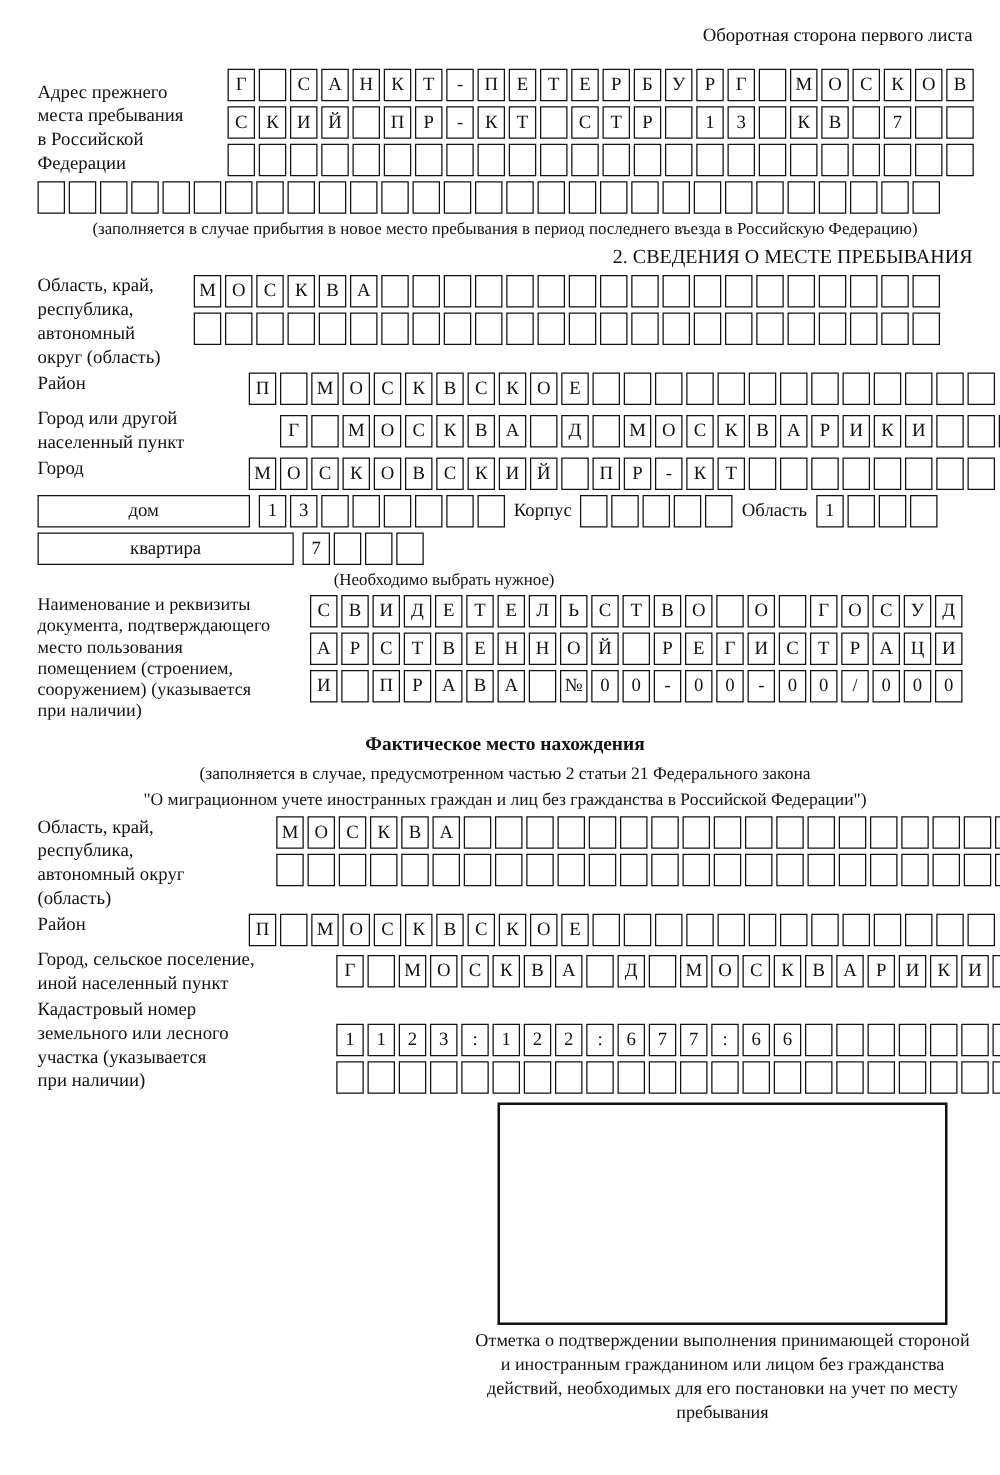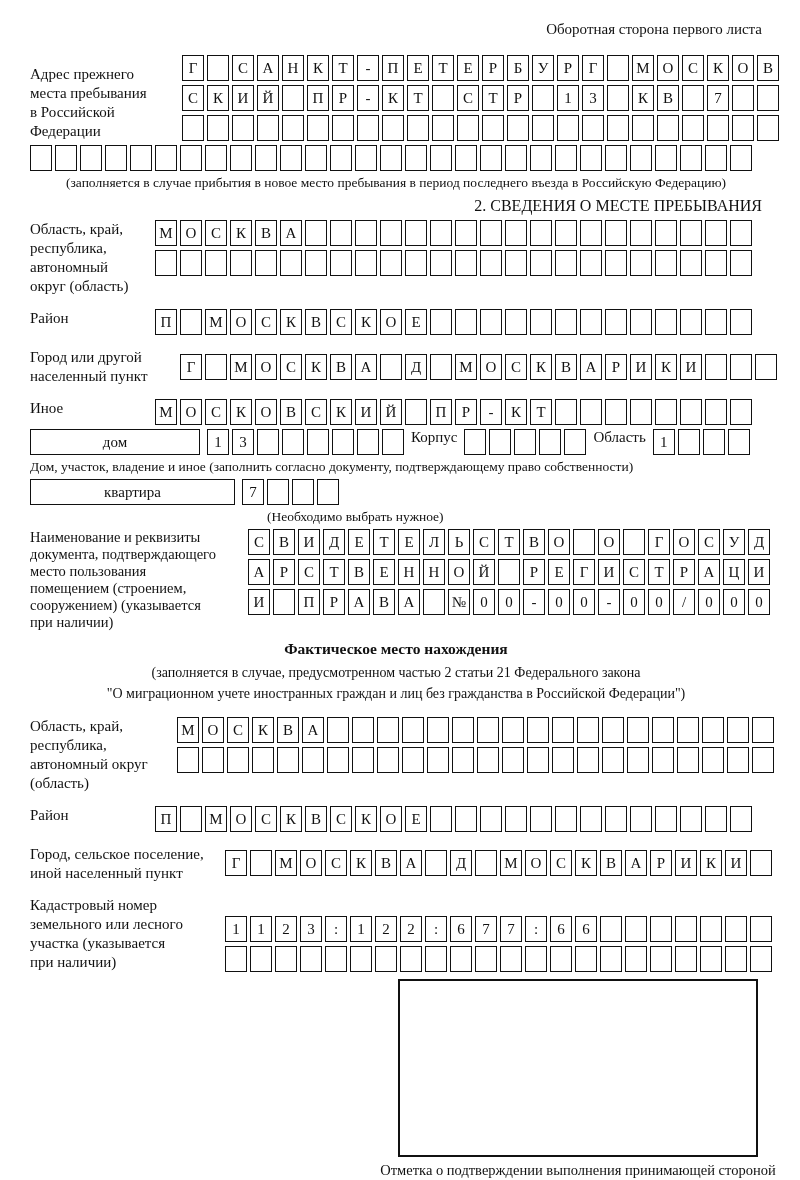--- a/index.html
+++ b/index.html
@@ -3,21 +3,21 @@
 <meta charset="utf-8">
 <style>
   * { box-sizing: border-box; margin: 0; padding: 0; }
   html,body { background:#fff; }
   .page {
     position: relative;
     width: 800px; height: 1180px;
     background: #fff;
     color: #111;
     font-family: "Liberation Serif", "DejaVu Serif", serif;
-    padding: 20px 38px 0 30px;
+    padding: 20px 22px 0 30px;
     overflow: hidden;
   }
   .top-note { text-align: right; font-size: 15px; line-height: 19px; }
 
   .fieldrow { display: flex; align-items: flex-start; }
   .lbl { font-size: 15px; line-height: 19px; white-space: pre-line; flex: none; }
   .rows { display: flex; flex-direction: column; gap: 4px; }
   .frow { display: flex; gap: 3px; flex: none; }
   .c {
     width: 22px; height: 26px; flex: none;
@@ -31,23 +31,23 @@
     display: flex; align-items: center; justify-content: center;
     font-size: 15px;
   }
   .caption { font-size: 13.5px; line-height: 17px; margin-top: 3px; }
   .center-note { text-align: center; font-size: 13.5px; line-height: 17px; margin-top: 3px; }
   .sec-title { text-align: right; font-weight: 400; font-size: 16px; line-height: 20px; margin: 5px 0 4px 0; }
 
   .w152 { width: 152px; } .w125 { width: 125px; } .w150 { width: 150px; }
   .w218 { width: 218px; line-height: 17px; } .w147 { width: 147px; } .w195 { width: 195px; }
 
-  .mt2 { margin-top: 13px; } .mt4 { margin-top: 4px; }
-
-  .house-row { display: flex; margin-top: 4px; }
+  .mt2 { margin-top: 2px; gap: 44px; } .mt4 { margin-top: 4px; }
+
+  .house-row { display: flex; align-items: center; margin-top: 4px; }
   .inline-lbl { font-size: 15px; margin: 0 7px; flex: none; }
 
   .stay-row { display: flex; align-items: center; margin-top: 5px; font-size: 15px; }
   .stay-note { font-size: 13.5px; margin-top: 4px; margin-left: 237px; }
 
   .fact-title { text-align: center; font-weight: 700; font-size: 15.5px; margin-top: 9px; }
   .fact-note { text-align: center; font-size: 14px; line-height: 21px; margin-top: 4px; white-space: pre-line; }
 
   .stamp-box { margin-left: 368px; margin-top: 7px; width: 360px; height: 178px; border: 2px solid #111; }
   .stamp-caption { margin-left: 350px; width: 396px; text-align: center; font-size: 14.5px; line-height: 19px; margin-top: 4px; }
@@ -296,21 +296,21 @@
         <div class="c">И</div>
         <div class="c">К</div>
         <div class="c">И</div>
         <div class="c"></div>
         <div class="c"></div>
         <div class="c"></div>
       </div>
   </div>
 
   <div class="fieldrow mt2">
-    <div class="lbl w125">Иное</div>
+    <div class="lbl w125">Город</div>
     <div class="frow">
         <div class="c">М</div>
         <div class="c">О</div>
         <div class="c">С</div>
         <div class="c">К</div>
         <div class="c">О</div>
         <div class="c">В</div>
         <div class="c">С</div>
         <div class="c">К</div>
         <div class="c">И</div>
@@ -353,21 +353,20 @@
         <div class="c"></div>
       </div>
     <div class="inline-lbl">Область</div>
     <div class="frow">
         <div class="c">1</div>
         <div class="c"></div>
         <div class="c"></div>
         <div class="c"></div>
       </div>
   </div>
-  <div class="caption">Дом, участок, владение и иное (заполнить согласно документу, подтверждающему право собственности)</div>
 
   <div class="house-row">
     <div class="bigbox" style="width:205px; margin-right:7px;">квартира</div>
     <div class="frow">
         <div class="c">7</div>
         <div class="c"></div>
         <div class="c"></div>
         <div class="c"></div>
       </div>
   </div>

